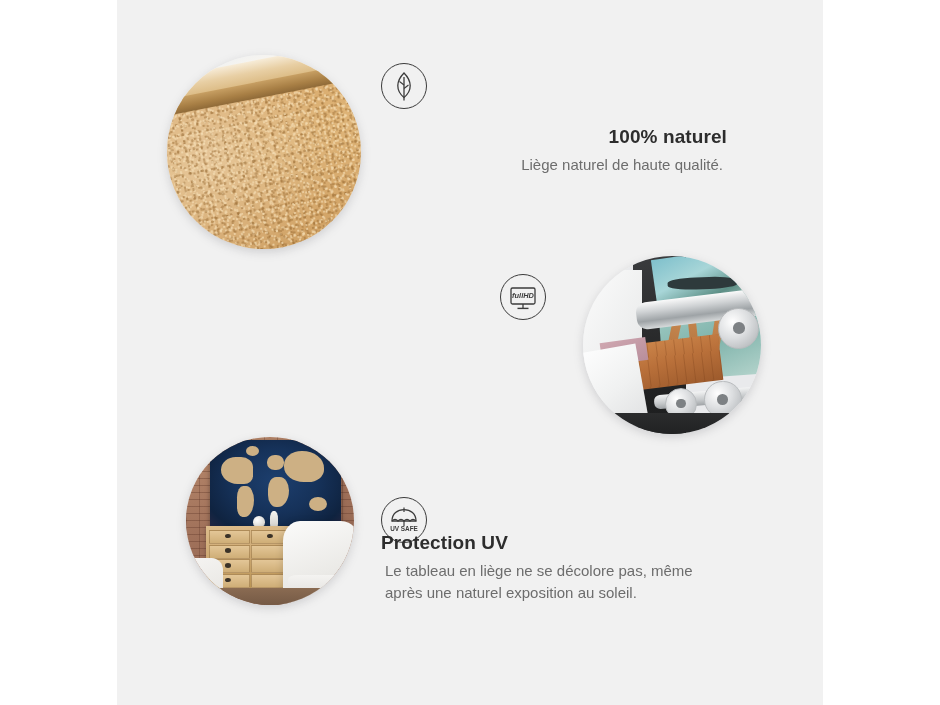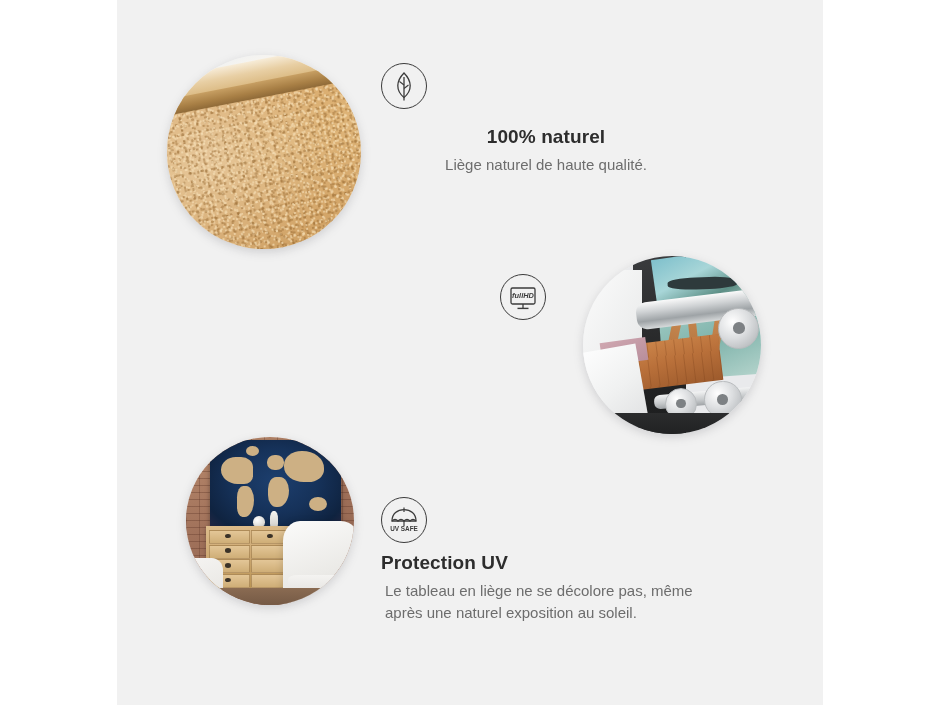--- a/index.html
+++ b/index.html
@@ -291,23 +291,23 @@
     margin: 0 0 6px 0;
     letter-spacing: 0.1px;
   }
   .body-text {
     font-size: 15px;
     color: #6d6d6d;
     line-height: 1.45;
     margin: 4px;
   }
 
-  #block-natural   { left: 381px; top: 126px; width: 330px; text-align: center; }
+  #block-natural   { left: 397px; top: 126px; width: 330px; text-align: right; }
   #block-print     { left: 232px; top: 332px; width: 318px; text-align: right; }
-  #block-uv        { left: 381px; top: 552px; width: 350px; text-align: left; }
+  #block-uv        { left: 381px; top: 532px; width: 350px; text-align: left; }
 
   #icon-leaf    { left: 381px; top: 63px; }
   #icon-fullhd  { left: 500px; top: 274px; }
   #icon-uvsafe  { left: 381px; top: 497px; }
 </style>
 </head>
 <body>
 
 <div class="page">
 

